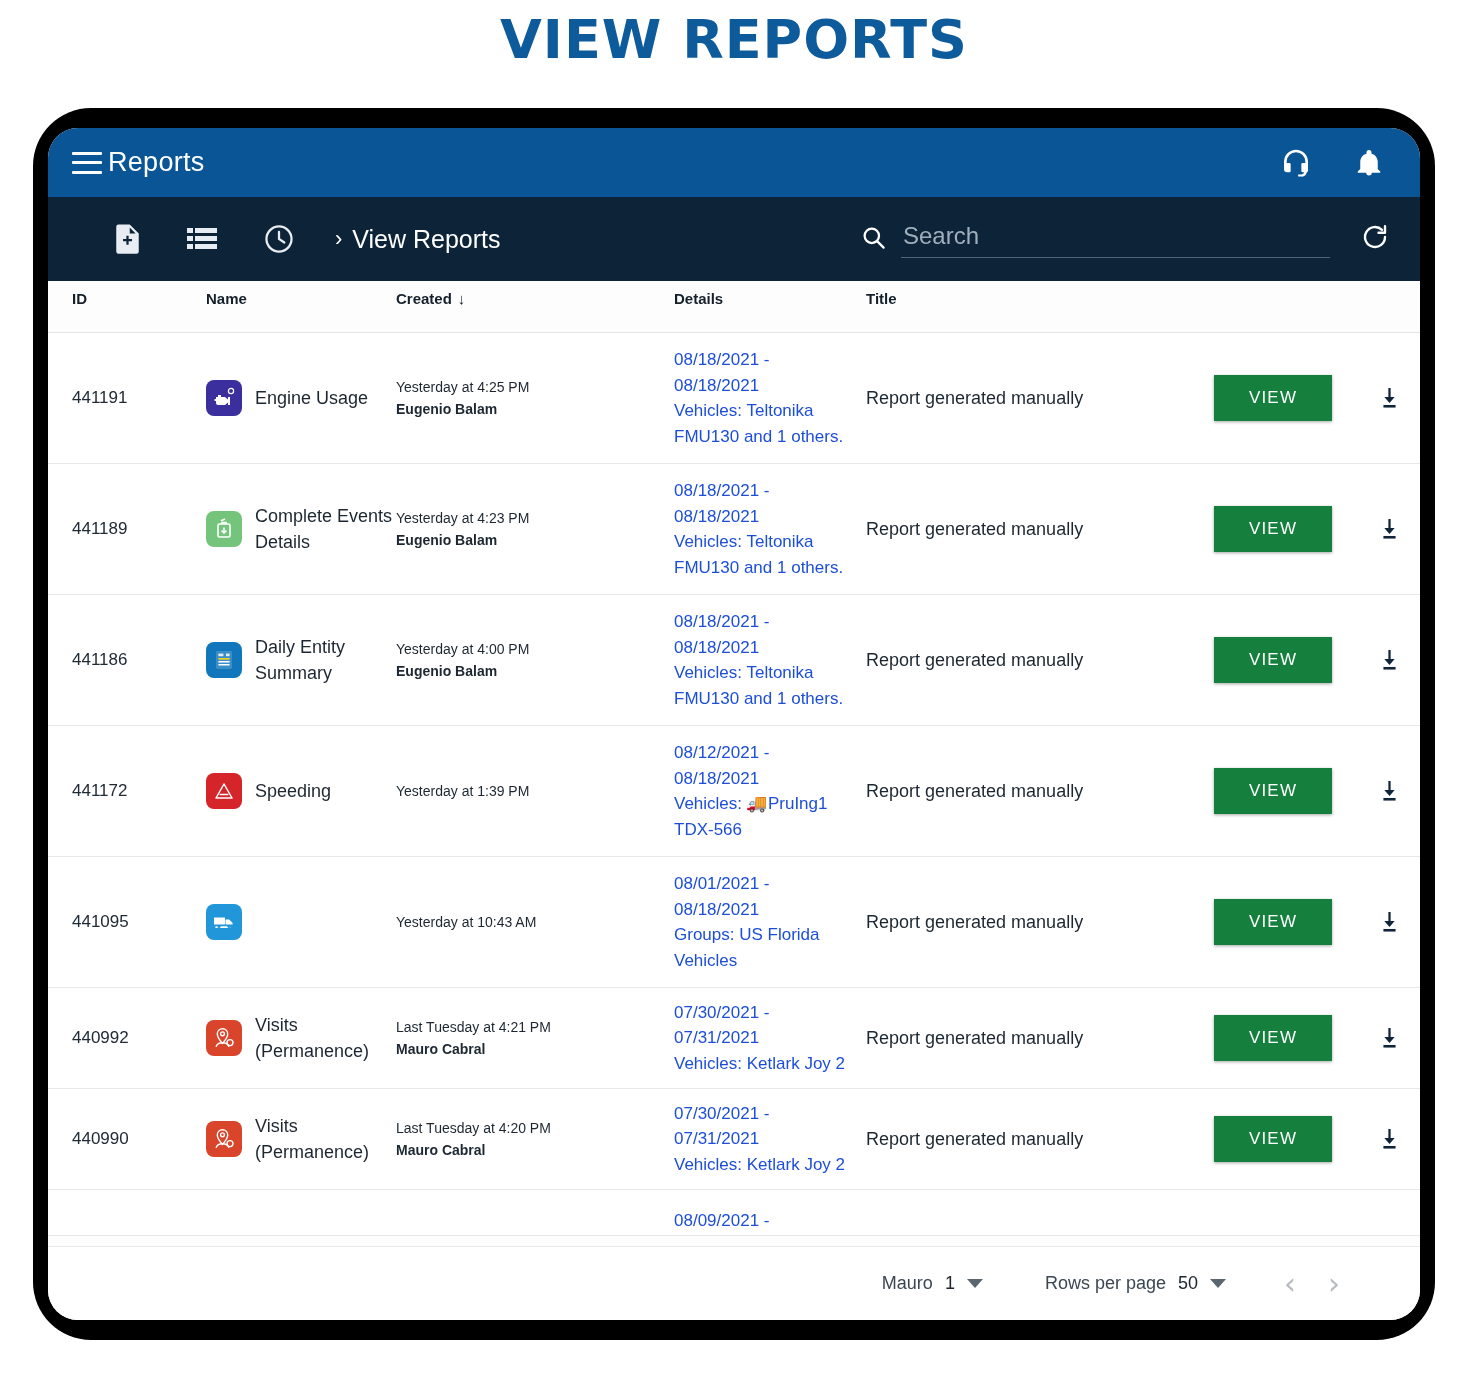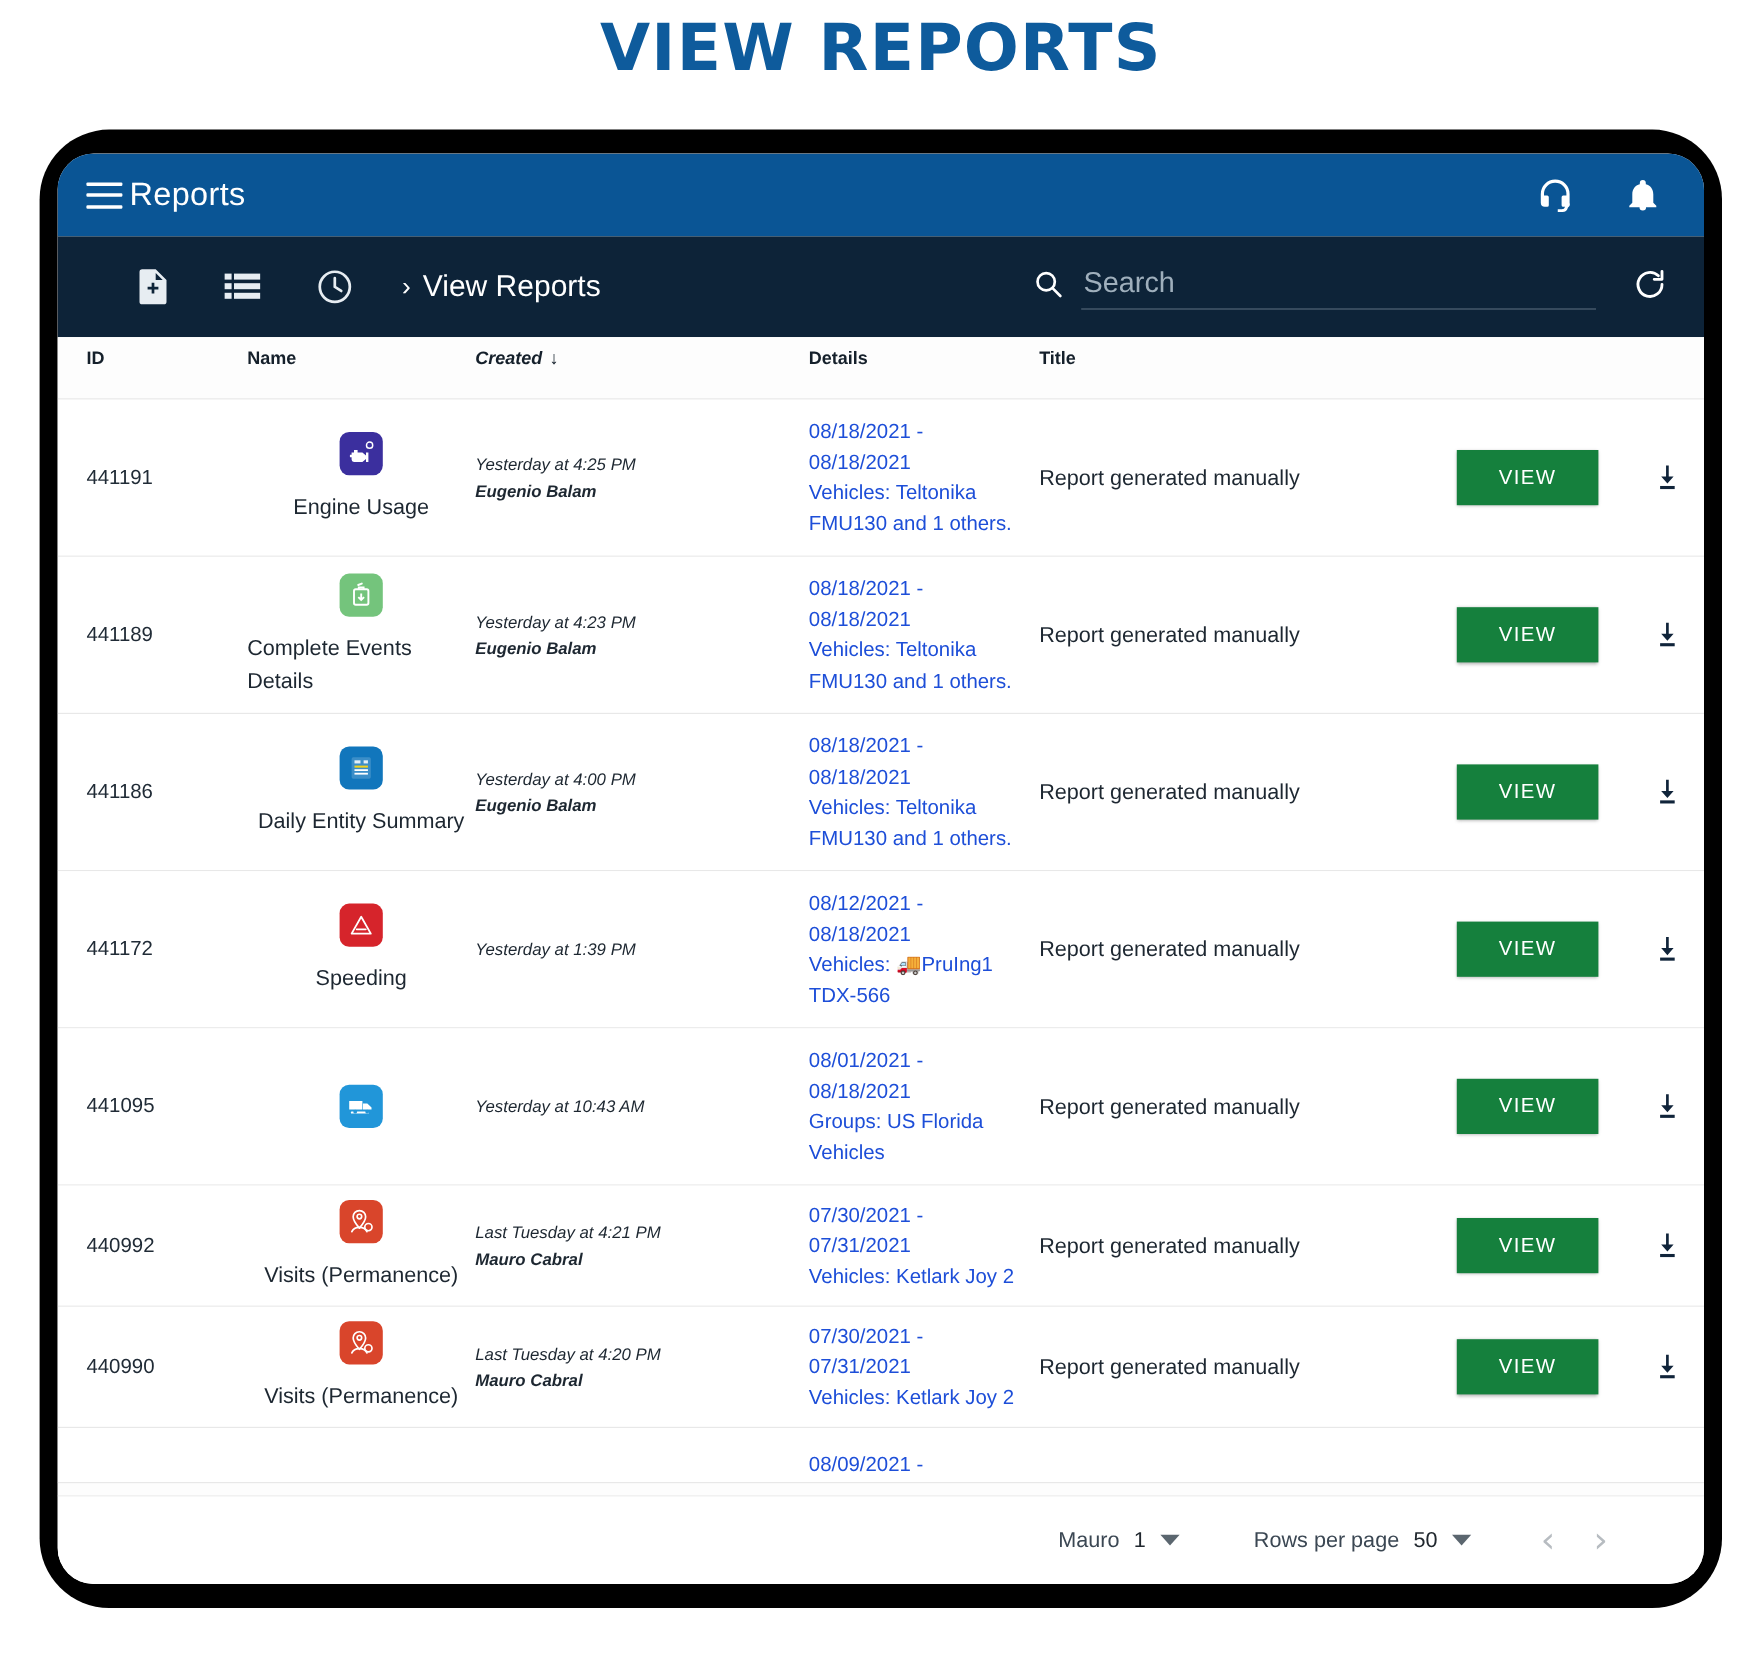--- a/index.html
+++ b/index.html
@@ -167,28 +167,28 @@
     display: flex;
     align-items: center;
     border-bottom: 1px solid #e8e8e8;
     background: #ffffff;
     box-sizing: border-box;
   }
 
   
   .c-id    { width: 158px; padding-left: 24px; box-sizing: border-box; }
   .c-name  { width: 190px; box-sizing: border-box; }
-  .c-created { width: 278px; box-sizing: border-box; font-style: italic; }
+  .c-created { width: 278px; box-sizing: border-box; }
   .c-details { width: 192px; box-sizing: border-box; }
   .c-title { width: 348px; box-sizing: border-box; }
   .c-actions { flex: 1; box-sizing: border-box; display: flex; align-items: center; }
 
   .cell-id { font-size: 17px; color: #202b36; }
 
-  .cell-name { display: flex; align-items: center; gap: 13px; flex-direction: column; }
+  .cell-name { display: flex; align-items: center; gap: 13px; }
   .rpt-icon {
     width: 36px; height: 36px;
     border-radius: 8px;
     flex: 0 0 36px;
     display: flex; align-items: center; justify-content: center;
   }
   .rpt-icon svg { display: block; }
   .name-text { font-size: 18px; color: #1d2731; line-height: 1.45; }
 
   .cell-created { font-size: 14px; color: #1d2731; line-height: 1.6; }

